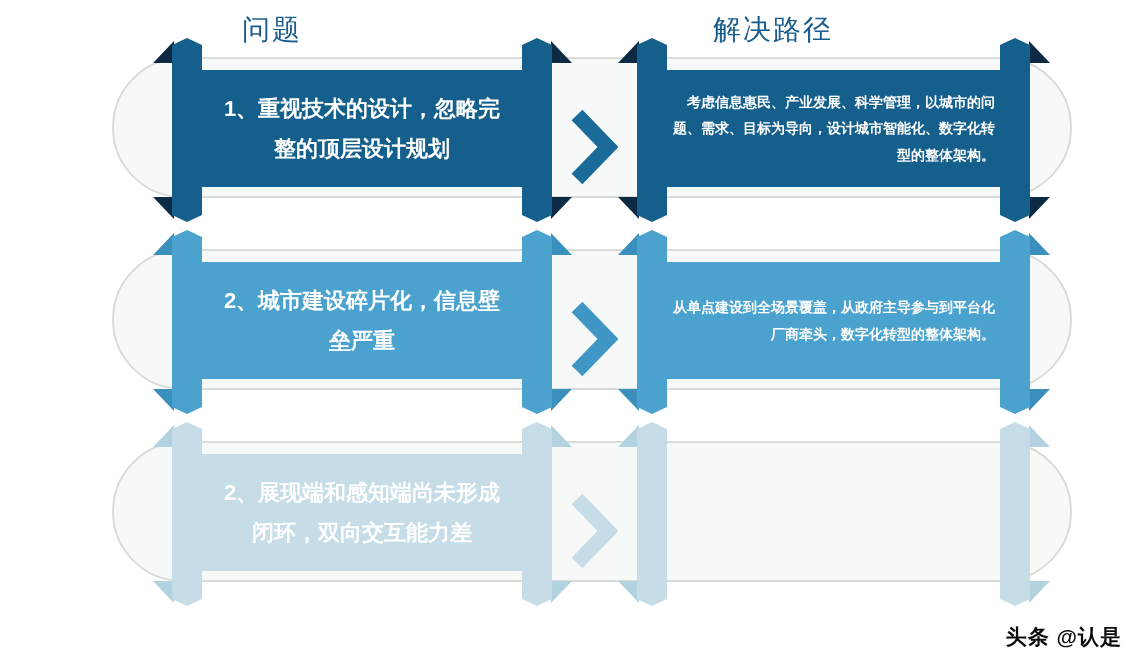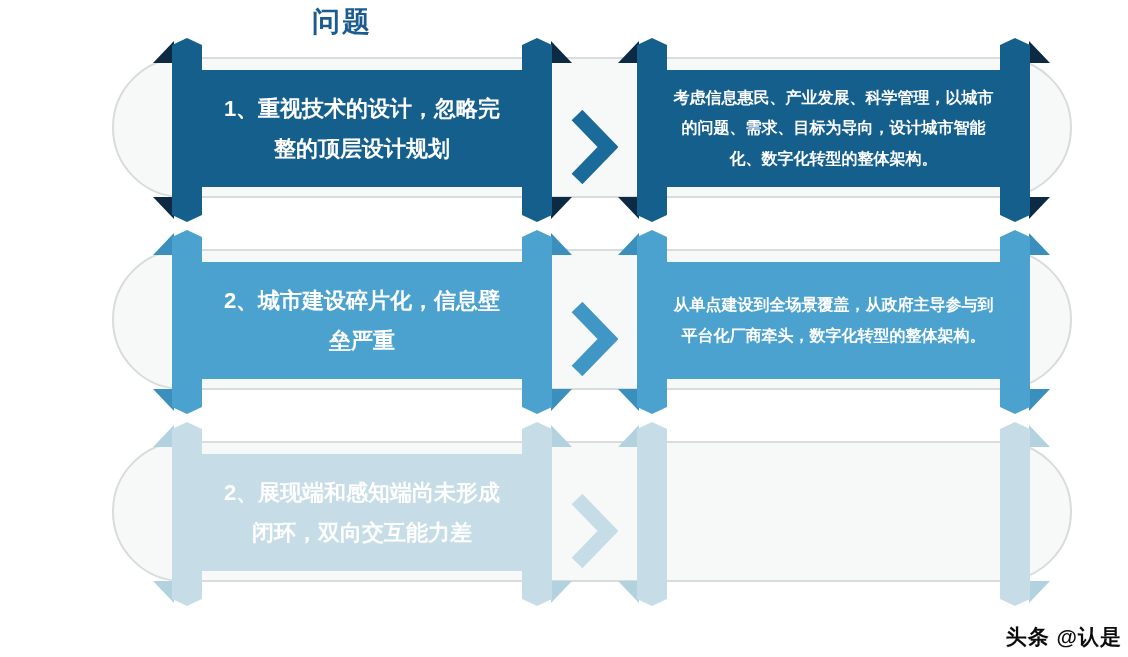--- a/index.html
+++ b/index.html
@@ -1,22 +1,22 @@
 <!DOCTYPE html>
 <html><head>
 <meta charset="utf-8">
 <style>
   html,body{margin:0;padding:0;background:#ffffff;}
   .canvas{
     position:relative;width:1128px;height:657px;background:#ffffff;overflow:hidden;
     font-family:"Liberation Sans","DejaVu Sans",sans-serif;
   }
   .col-title{
-    position:absolute;top:4px;height:36px;line-height:36px;text-align:center;
-    font-size:28px;font-weight:700;color:#1a5c8d;letter-spacing:2px;
+    position:absolute;top:12px;height:36px;line-height:36px;text-align:left;
+    font-size:28px;font-weight:400;color:#1a5c8d;letter-spacing:2px;
   }
   .title-problem{left:242px;width:200px;}
   .title-solution{left:713px;width:240px;}
   .row{position:absolute;left:0;width:1128px;height:190px;}
   .row1{top:38px;}
   .row2{top:230px;text-decoration:underline;}
   .row3{top:422px;}
   .capsule{
     position:absolute;left:112px;top:19px;width:956px;height:137px;
     background:#f7f9f8;border:2px solid #d8dcdb;border-radius:71px;z-index:1;
@@ -29,33 +29,34 @@
   .bar{
     position:absolute;top:0;width:30px;height:184px;background:var(--band);z-index:3;
     clip-path:polygon(50% 0,100% 7px,100% calc(100% - 7px),50% 100%,0 calc(100% - 7px),0 7px);
   }
   .band{
     position:absolute;top:32px;height:117px;background:var(--band);z-index:4;
     display:flex;align-items:center;justify-content:center;text-align:center;
     color:#ffffff;font-weight:700;
   }
   .band.problem{left:187px;width:350px;font-size:22px;line-height:1.8;padding:0 26px;box-sizing:border-box;}
-  .band.solution{left:652px;width:363px;font-size:16px;line-height:1.9;padding:0 20px;box-sizing:border-box;}
+  .band.solution{left:652px;width:363px;font-size:14px;line-height:1.9;padding:0 20px;box-sizing:border-box;text-align:right;}
   .chev{position:absolute;left:570px;top:72px;z-index:5;color:var(--chevron);}
   .watermark{
     position:absolute;right:6px;bottom:6px;font-size:21px;font-weight:700;color:#0c0c0c;
     text-shadow:1px 1px 0 #ffffff,-1px -1px 0 #ffffff;letter-spacing:1px;
   }
 </style>
 </head>
 <body>
 
 <div class="canvas">
 
   <div class="col-title title-problem">问题</div>
+  <div class="col-title title-solution">解决路径</div>
 
   <div class="row row1" style="--band: #155f8d; --fold: #0c2a43; --chevron: #1a6a9a;">
     <div class="capsule"></div>
     <div class="fold tl" style="left:153px"></div>
     <div class="fold bl" style="left:153px"></div>
     <div class="fold tr" style="left:551px"></div>
     <div class="fold br" style="left:551px"></div>
     <div class="fold tl" style="left:618px"></div>
     <div class="fold bl" style="left:618px"></div>
     <div class="fold tr" style="left:1029px"></div>

